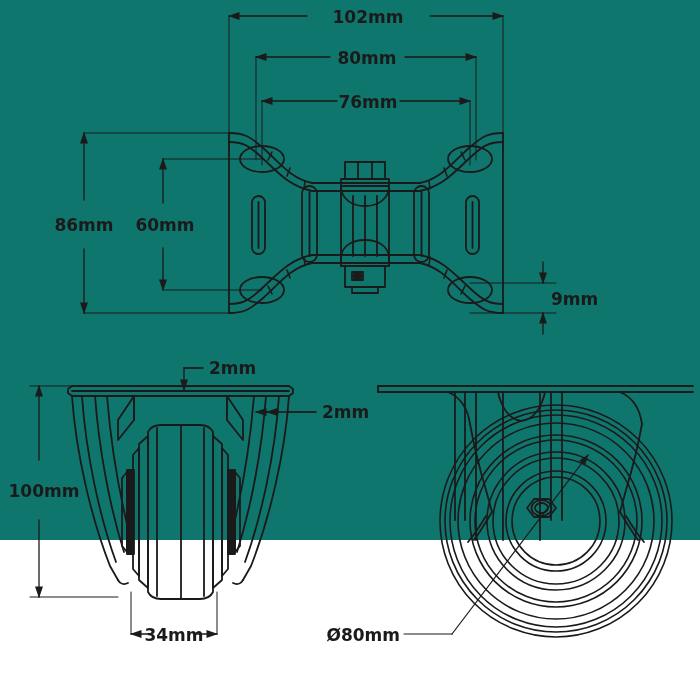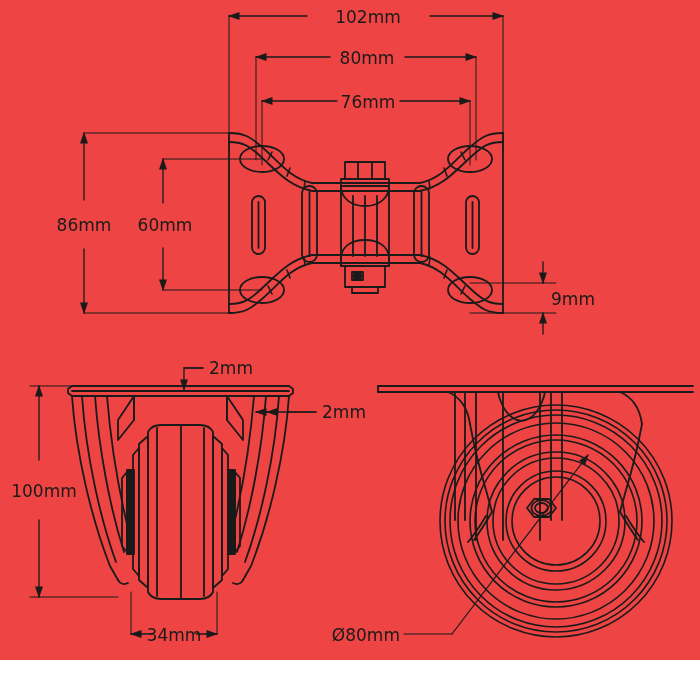--- a/index.html
+++ b/index.html
@@ -1,18 +1,18 @@
 <!DOCTYPE html>
 <html><head>
 <meta charset="utf-8">
 <style>
   html,body{margin:0;padding:0;background:#ffffff;}
   body{width:700px;height:700px;overflow:hidden;
        font-family:"DejaVu Sans","Liberation Sans",sans-serif;}
-  #stage{position:relative;width:700px;height:660px;background:#ef4444;}
+  #stage{position:relative;width:700px;height:540px;background:#0f766e;font-weight:bold;}
   svg{display:block;position:absolute;top:0;left:0;}
   .dimtext{font-family:"DejaVu Sans","Liberation Sans",sans-serif;
            font-size:17px;fill:#1a1a1a;}
   .dimtext-mid{text-anchor:middle;}
   .dimtext-start{text-anchor:start;}
   .dimtext-end{text-anchor:end;}
 </style>
 </head>
 <body>
 

